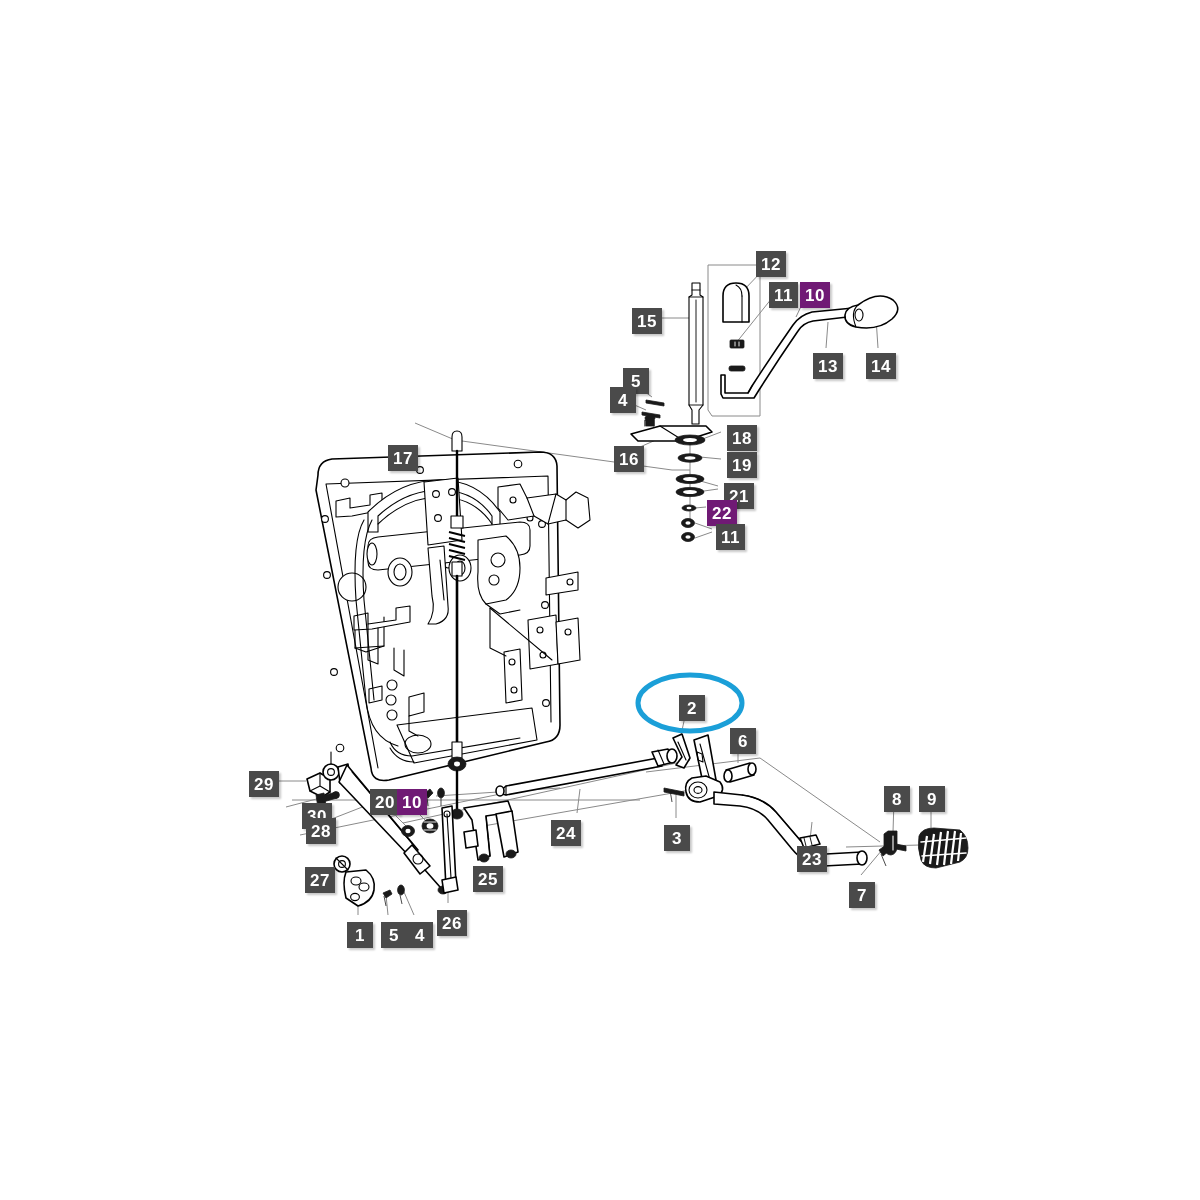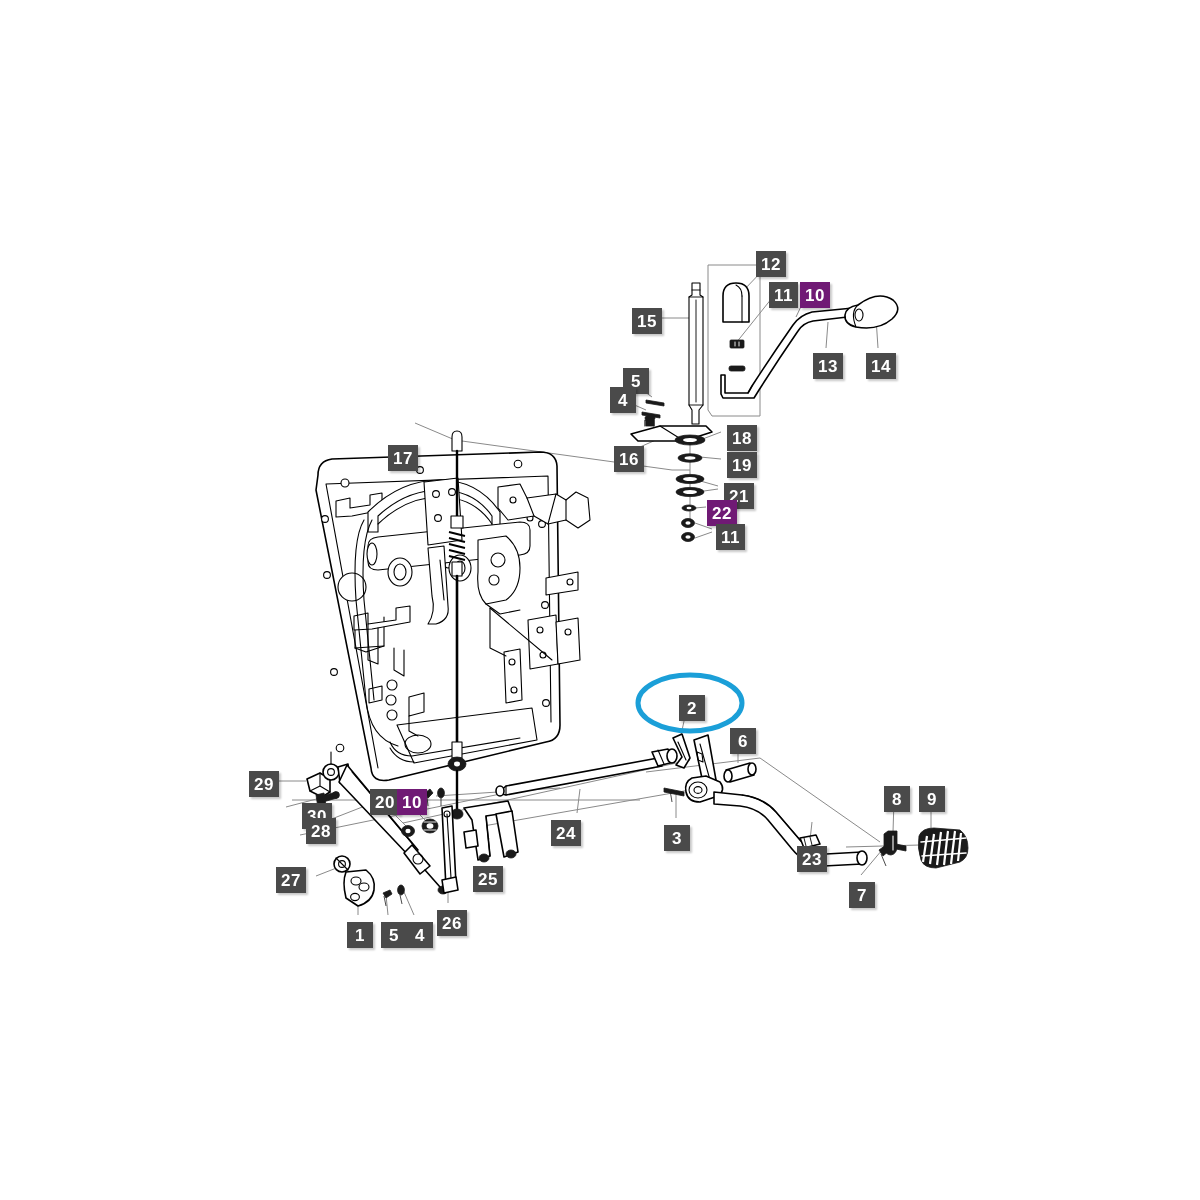--- a/index.html
+++ b/index.html
@@ -509,21 +509,21 @@
       <div class="callout" style="left: 551px; top: 820px;">24</div>
       <div class="callout" style="left: 797px; top: 846px;">23</div>
       <div class="callout" style="left: 849px; top: 882px;">7</div>
       <div class="callout" style="left: 884px; top: 786px;">8</div>
       <div class="callout" style="left: 919px; top: 786px;">9</div>
       <div class="callout" style="left: 249px; top: 771px;">29</div>
       <div class="callout" style="left: 258px; top: 803px; margin-left: 44px;">30</div>
       <div class="callout" style="left: 306px; top: 818px;">28</div>
       <div class="callout" style="left: 370px; top: 789px;">20</div>
       <div class="callout hl" style="left: 397px; top: 789px;">10</div>
-      <div class="callout" style="left: 276px; top: 867px;">27</div>
+      <div class="callout" style="left: 305px; top: 867px;">27</div>
       <div class="callout" style="left: 473px; top: 866px;">25</div>
       <div class="callout" style="left: 437px; top: 910px;">26</div>
       <div class="callout" style="left: 347px; top: 922px;">1</div>
       <div class="callout" style="left: 381px; top: 922px;">5</div>
       <div class="callout" style="left: 407px; top: 922px;">4</div>
     </div>
 
 </div>
 
 </body></html>

